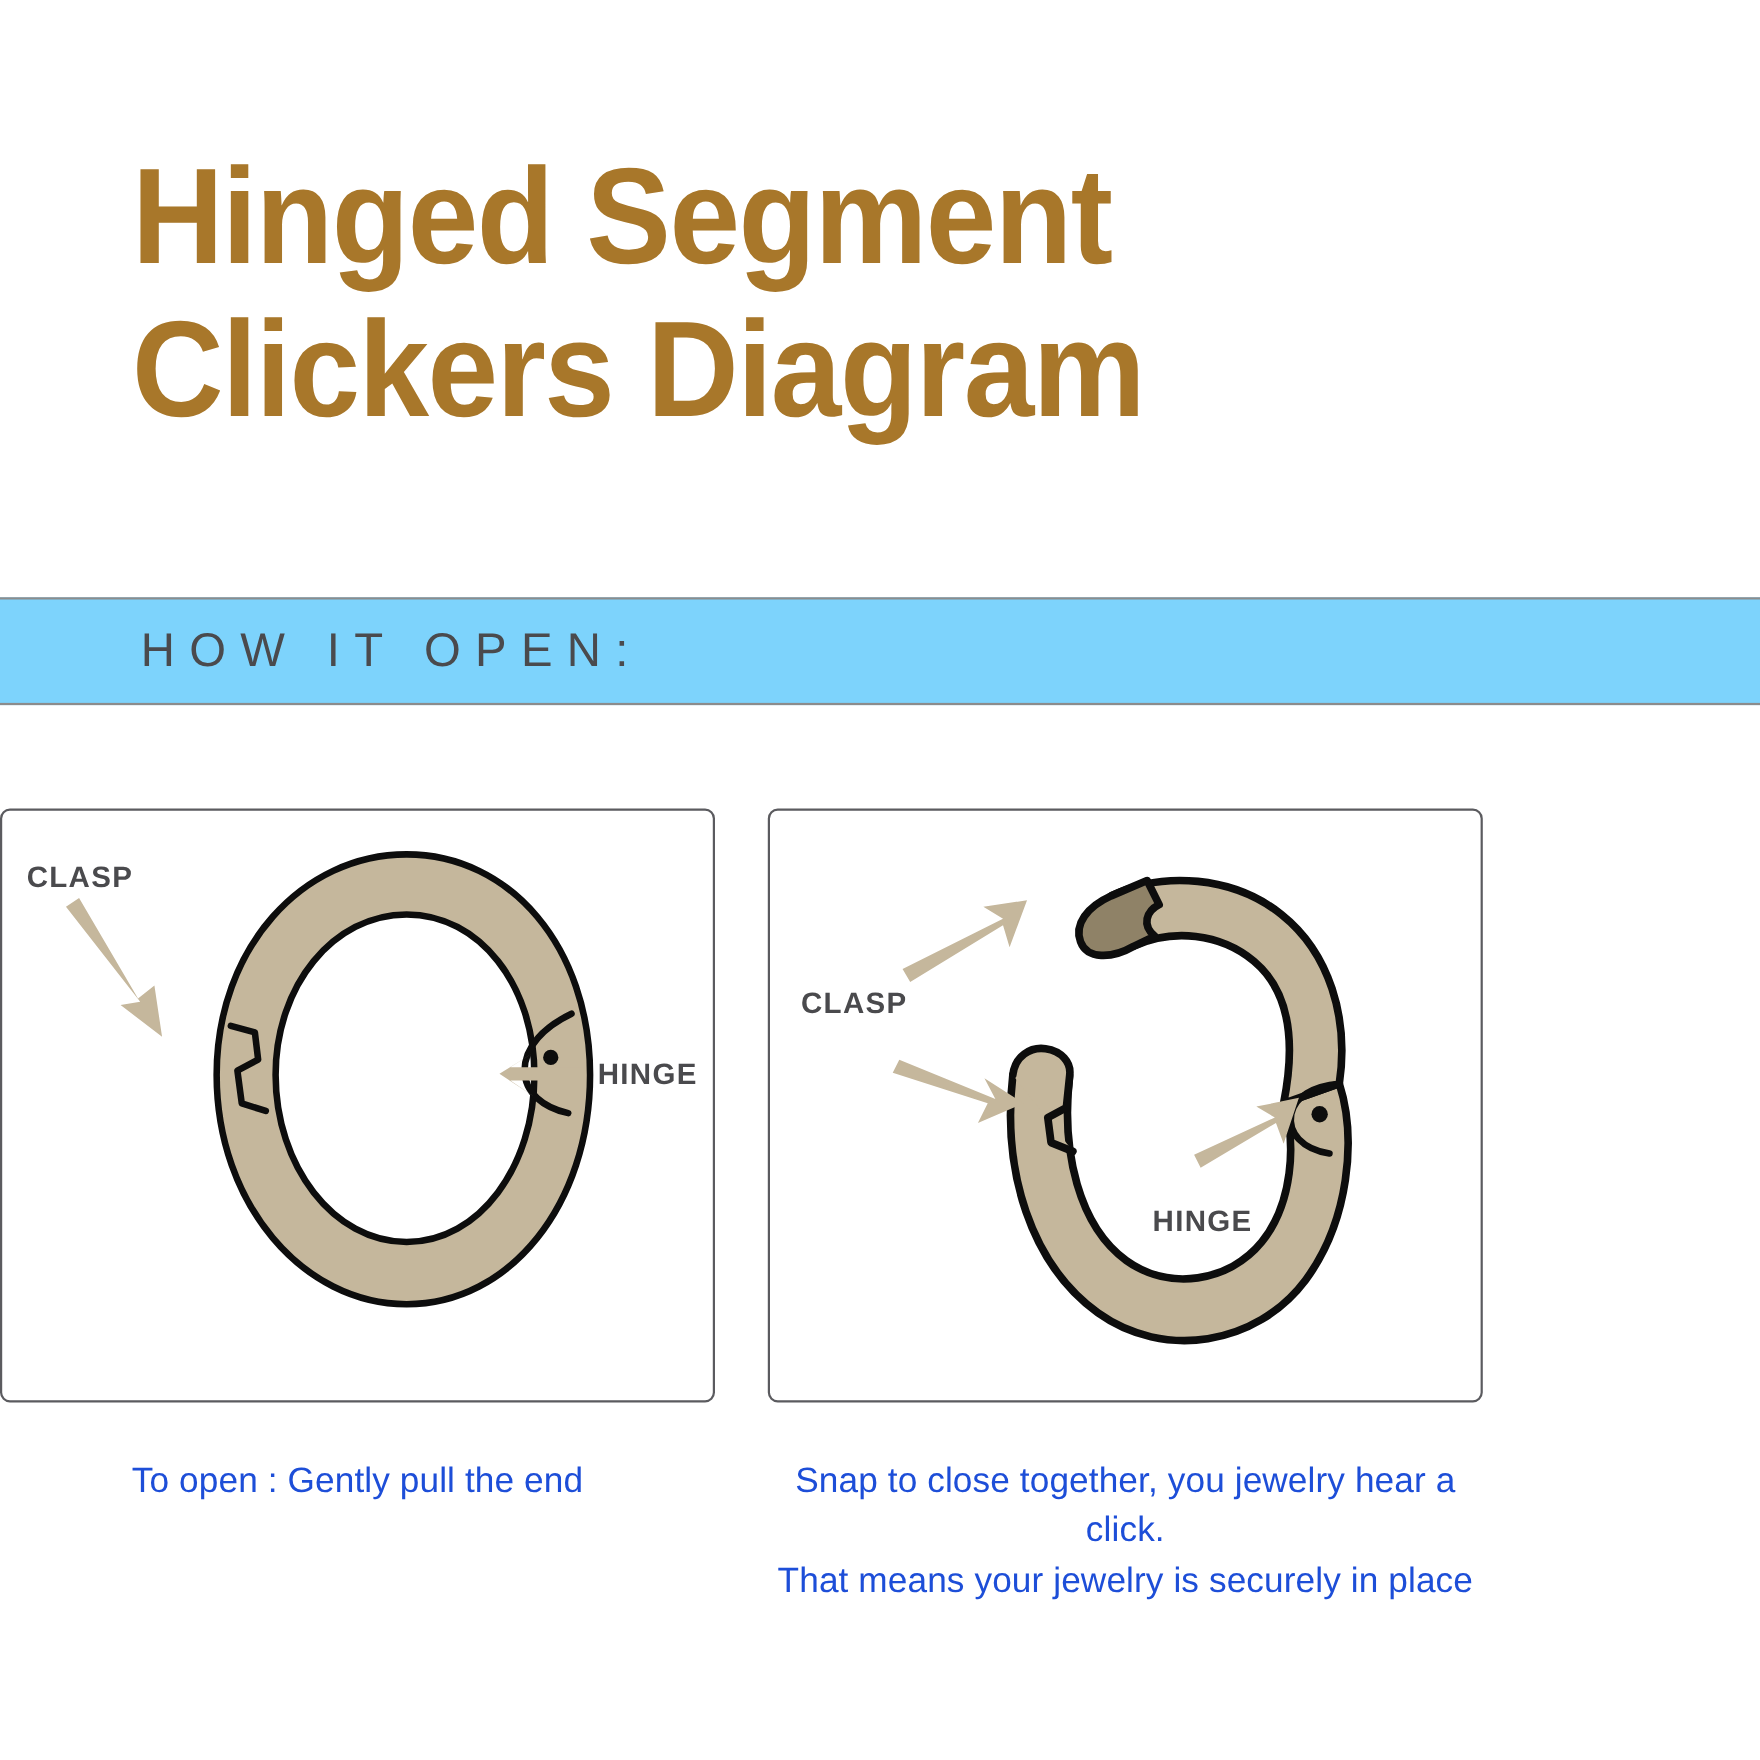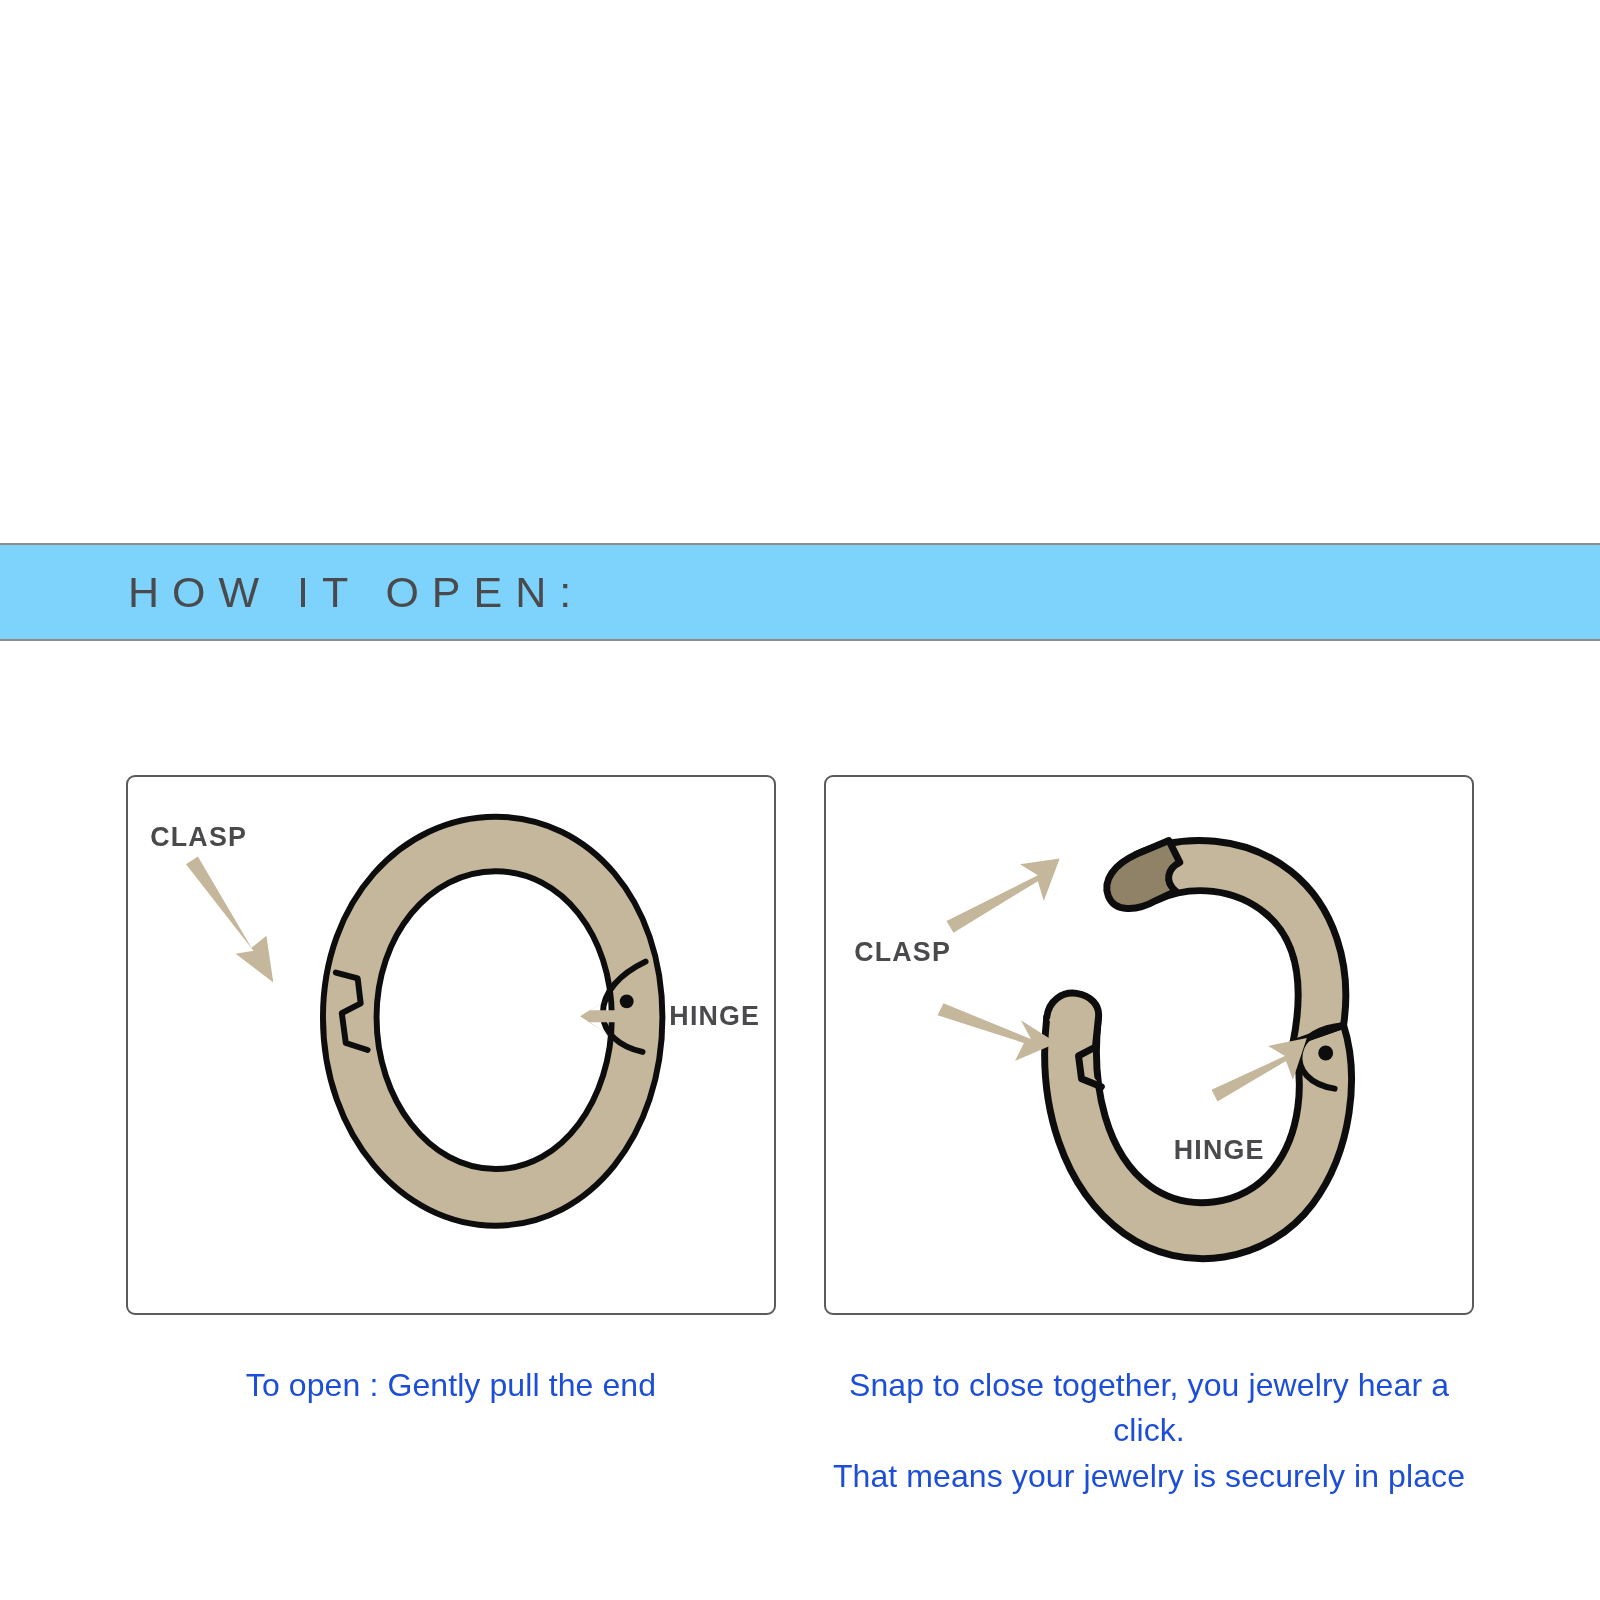--- a/index.html
+++ b/index.html
@@ -61,23 +61,21 @@
     white-space: nowrap;
   }
 
   
   .panels {
     position: absolute;
     left: 0;
     top: 735px;
     width: 1600px;
     display: flex;
-    justify-content: center;
     gap: 48px;
-    margin-top: 40px;
   }
   .panel-col {
     width: 650px;
     display: flex;
     flex-direction: column;
     align-items: center;
   }
   .panel-box {
     width: 650px;
     height: 540px;
@@ -107,20 +105,24 @@
     font-weight: bold;
     fill: #4A4A4D;
     letter-spacing: 1.2px;
   }
 </style>
 </head>
 <body>
 
 <div class="page">
 
+  <div class="title-block">
+    <div class="title-line">Hinged Segment</div>
+    <div class="title-line">Clickers Diagram</div>
+  </div>
 
   <div class="section-band">
     <div class="section-label">HOW IT OPEN:</div>
   </div>
 
   <div class="panels">
 
     <div class="panel-col">
       <div class="panel-box">
         <svg viewBox="0 0 650 540" xmlns="http://www.w3.org/2000/svg">

